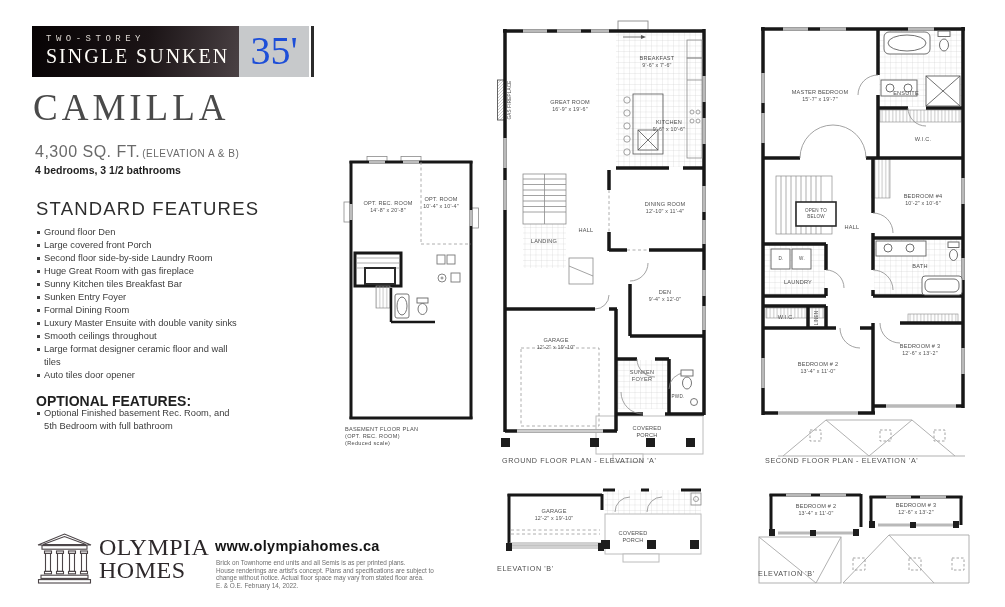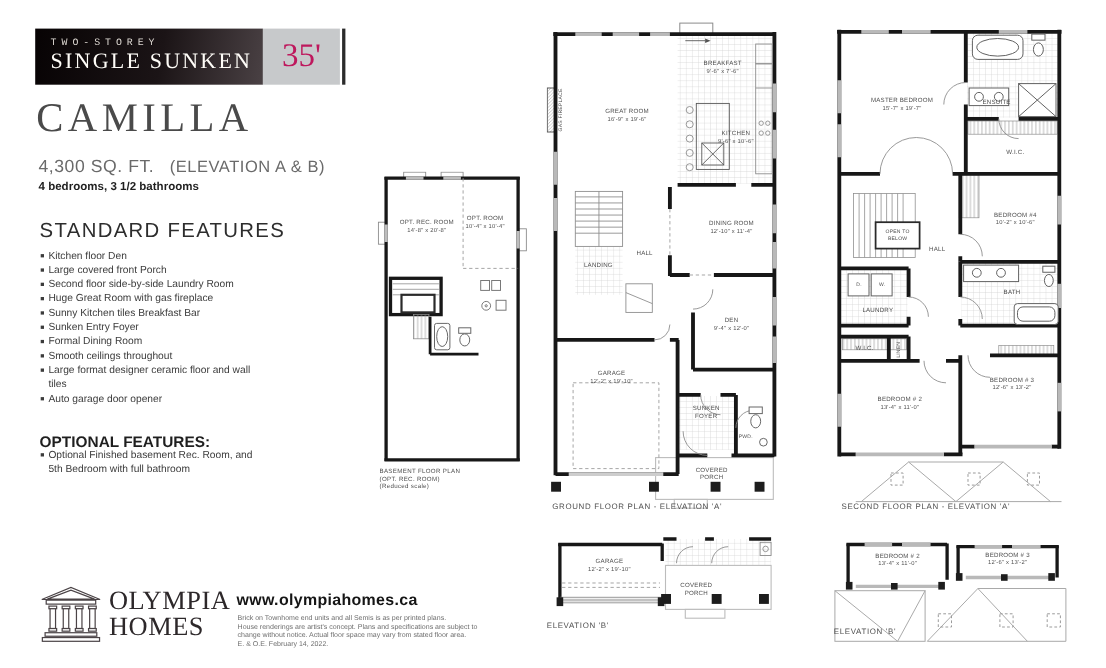--- a/index.html
+++ b/index.html
@@ -5,28 +5,28 @@
   html,body{margin:0;padding:0}
   body{width:1005px;height:607px;position:relative;background:#fff;overflow:hidden;
        font-family:"Liberation Sans",sans-serif;color:#333}
 
   
   .banner-dark{position:absolute;left:32px;top:26px;width:207px;height:51px;box-sizing:border-box;
     background:linear-gradient(100deg,#070304 0%,#1b1416 55%,#4a4144 100%);padding-left:14px}
   .banner-line1{font-family:Liberation Mono, monospace;font-size:9px;letter-spacing:4.5px;color:#ddd8d2;margin-top:8px}
   .banner-line2{font-family:"Liberation Serif",serif;font-size:20px;letter-spacing:2px;color:#fffdf8;margin-top:1px}
   .banner-lot{position:absolute;left:239px;top:26px;width:70px;height:51px;background:#c7c9cb;
-    color:#be185d;font-family:"Liberation Serif",serif;font-size:30px;text-align:center;line-height:50px}
+    color:#1d4ed8;font-family:"Liberation Serif",serif;font-size:40px;text-align:center;line-height:50px}
   .banner-rule{position:absolute;left:311px;top:26px;width:2.5px;height:51px;background:#2b2b2b}
 
   
   .model-name{position:absolute;left:33px;top:86px;font-family:"Liberation Serif",serif;
     font-size:37px;letter-spacing:4px;color:#4a4a4a}
   .sqft{position:absolute;left:35px;top:143px;font-size:16px;color:#6a6a6a;letter-spacing:.5px}
-  .sqft .elev{font-size:15px;margin-left:14px}
+  .sqft .elev{font-size:10px;margin-left:2px}
   .beds{position:absolute;left:35px;top:164px;font-size:10.5px;font-weight:bold;color:#1f1f1f}
   .features-h{position:absolute;left:36px;top:198px;font-size:18.5px;letter-spacing:1.2px;color:#2d2d2d}
   ul{list-style:none;margin:0;padding:0}
   .features{position:absolute;left:36px;top:226px;width:202px}
   .features li,.opt-list li{font-size:9.3px;color:#3c3c3c;line-height:13px;padding-left:8px;position:relative}
   .features li::before,.opt-list li::before{content:"";position:absolute;left:1px;top:5px;width:2.6px;height:2.6px;background:#3c3c3c}
   .opt-h{position:absolute;left:36px;top:393px;font-size:14px;font-weight:bold;color:#1f1f1f}
   .opt-list{position:absolute;left:36px;top:407px;width:198px}
 
   
@@ -74,30 +74,31 @@
 <div class="banner-rule"></div>
 
 <div class="model-name">CAMILLA</div>
 <div class="sqft">
   <span>4,300 SQ. FT.</span><span class="elev">(ELEVATION A &amp; B)</span>
 </div>
 <div class="beds">4 bedrooms, 3 1/2 bathrooms</div>
 
 <div class="features-h">STANDARD FEATURES</div>
 <ul class="features">
-  <li>Kitchen floor Den</li>
+  <li>Ground floor Den</li>
   <li>Large covered front Porch</li>
   <li>Second floor side-by-side Laundry Room</li>
   <li>Huge Great Room with gas fireplace</li>
   <li>Sunny Kitchen tiles Breakfast Bar</li>
   <li>Sunken Entry Foyer</li>
   <li>Formal Dining Room</li>
+  <li>Luxury Master Ensuite with double vanity sinks</li>
   <li>Smooth ceilings throughout</li>
   <li>Large format designer ceramic floor and wall tiles</li>
-  <li>Auto garage door opener</li>
+  <li>Auto tiles door opener</li>
 </ul>
 <div class="opt-h">OPTIONAL FEATURES:</div>
 <ul class="opt-list">
   <li>Optional Finished basement Rec. Room, and 5th Bedroom with full bathroom</li>
 </ul>
 
 <svg class="logo-icon" width="57" height="52" viewBox="0 0 57 52">
   <g fill="#fff" stroke="#4b4447" stroke-width="1.1">
     <polygon points="2,13 28.5,2 55,13"></polygon>
     <polygon points="7,12.6 28.5,4.6 50,12.6"></polygon>

